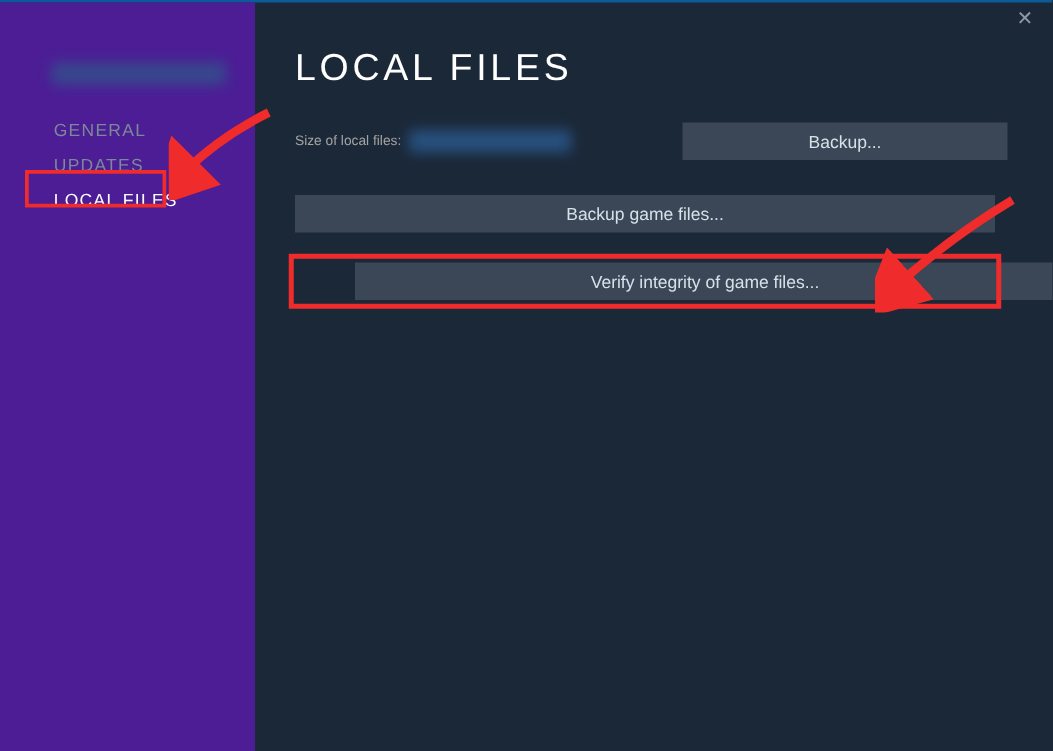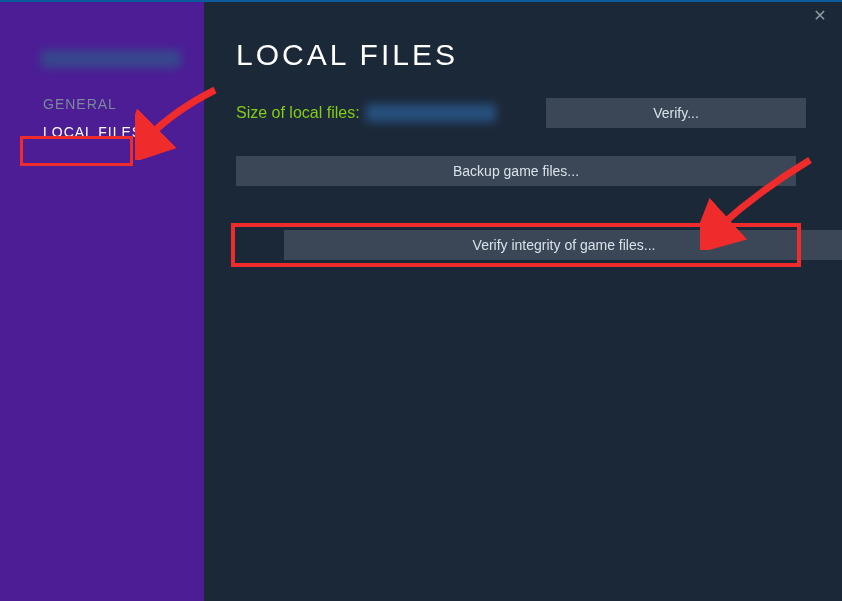--- a/index.html
+++ b/index.html
@@ -76,22 +76,22 @@
     letter-spacing: 3px;
     color: #ffffff;
     margin-bottom: 26px;
   }
   .row-size {
     display: flex;
     align-items: center;
     margin-bottom: 28px;
   }
   .size-label {
-    font-size: 16px;
-    color: #84cc16;
+    font-size: 11px;
+    color: #a3a3a3;
   }
   .size-value-blur {
     margin-left: 6px;
     width: 130px;
     height: 18px;
     background: #2c5e96;
     border-radius: 3px;
     filter: blur(5px);
     opacity: 0.75;
   }
@@ -111,21 +111,21 @@
     width: 560px;
     height: 30px;
     background: #3b4757;
     color: #d9e1e8;
     font-size: 14px;
     border: none;
     cursor: pointer;
     text-align: center;
     line-height: 30px;
     display: block;
-    margin-bottom: 44px;
+    margin-bottom: 24px;
   }
   .verify-wrap {
     position: relative;
     width: 570px;
     padding-left: 48px;
   }
   .verify-highlight {
     position: absolute;
     border: 4px solid #ef2b2b;
     left: -5px;
@@ -144,30 +144,31 @@
 
 <div class="topbar"></div>
 
 <div class="close">✕</div>
 
 <div class="layout">
 
   <div class="sidebar">
     <div class="game-title-blur"></div>
     <span class="nav-item">GENERAL</span>
+    <span class="nav-item">UPDATES</span>
     <span class="nav-item active">LOCAL FILES</span>
   </div>
 
   <div class="main">
     <div class="heading">LOCAL FILES</div>
 
     <div class="row-size">
       <span class="size-label">Size of local files:</span>
       <div class="size-value-blur"></div>
-      <button class="browse-btn">Verify...</button>
+      <button class="browse-btn">Backup...</button>
     </div>
 
     <button class="full-btn">Backup game files...</button>
 
     <div class="verify-wrap">
       <button class="full-btn" style="margin-bottom:0">Verify integrity of game files...</button>
       <div class="verify-highlight"></div>
     </div>
   </div>
 

